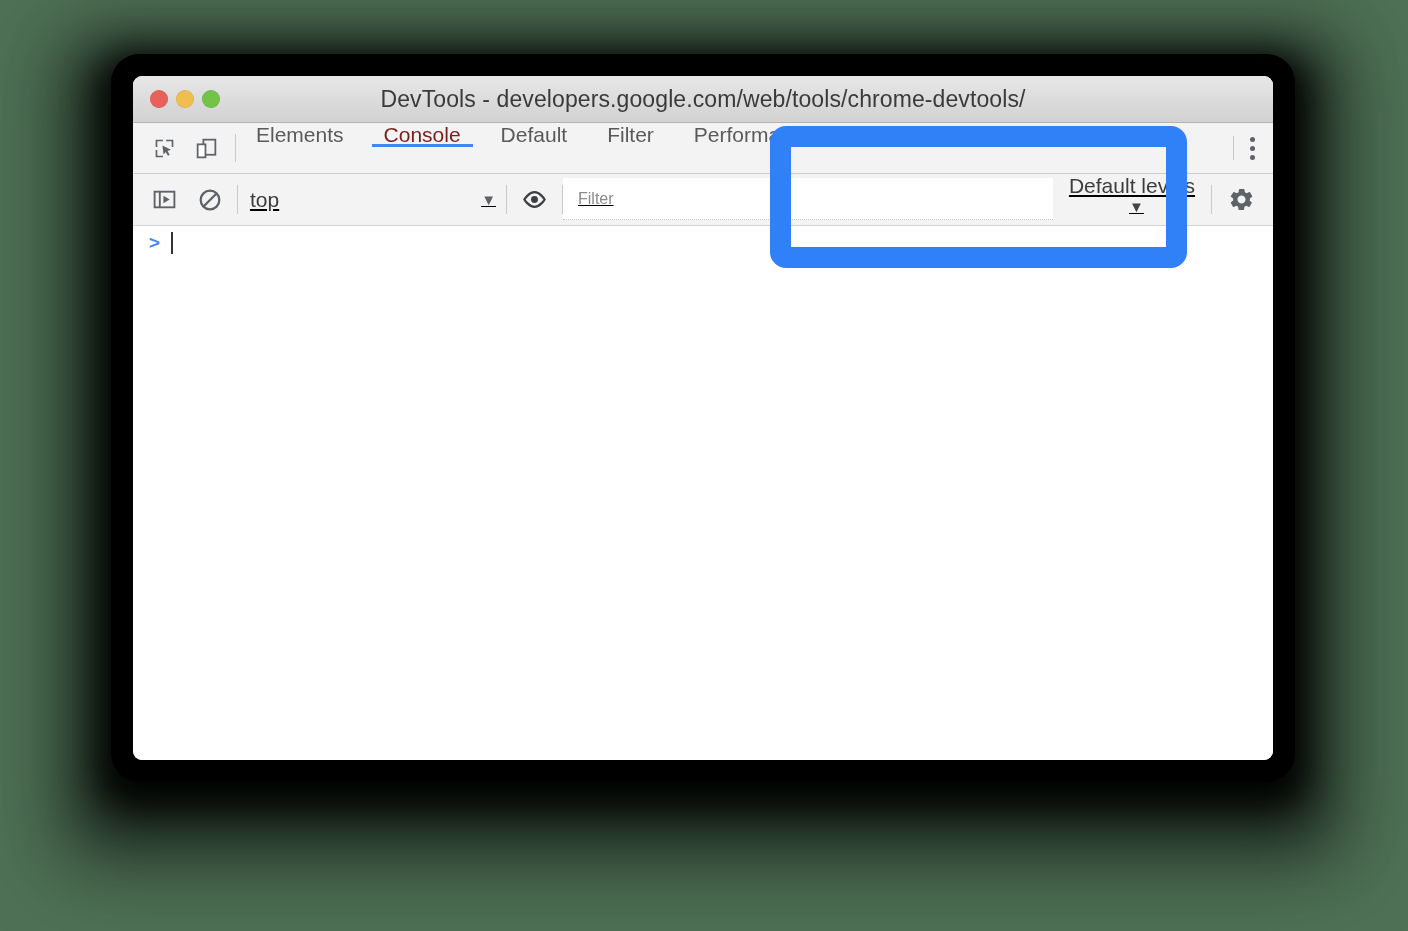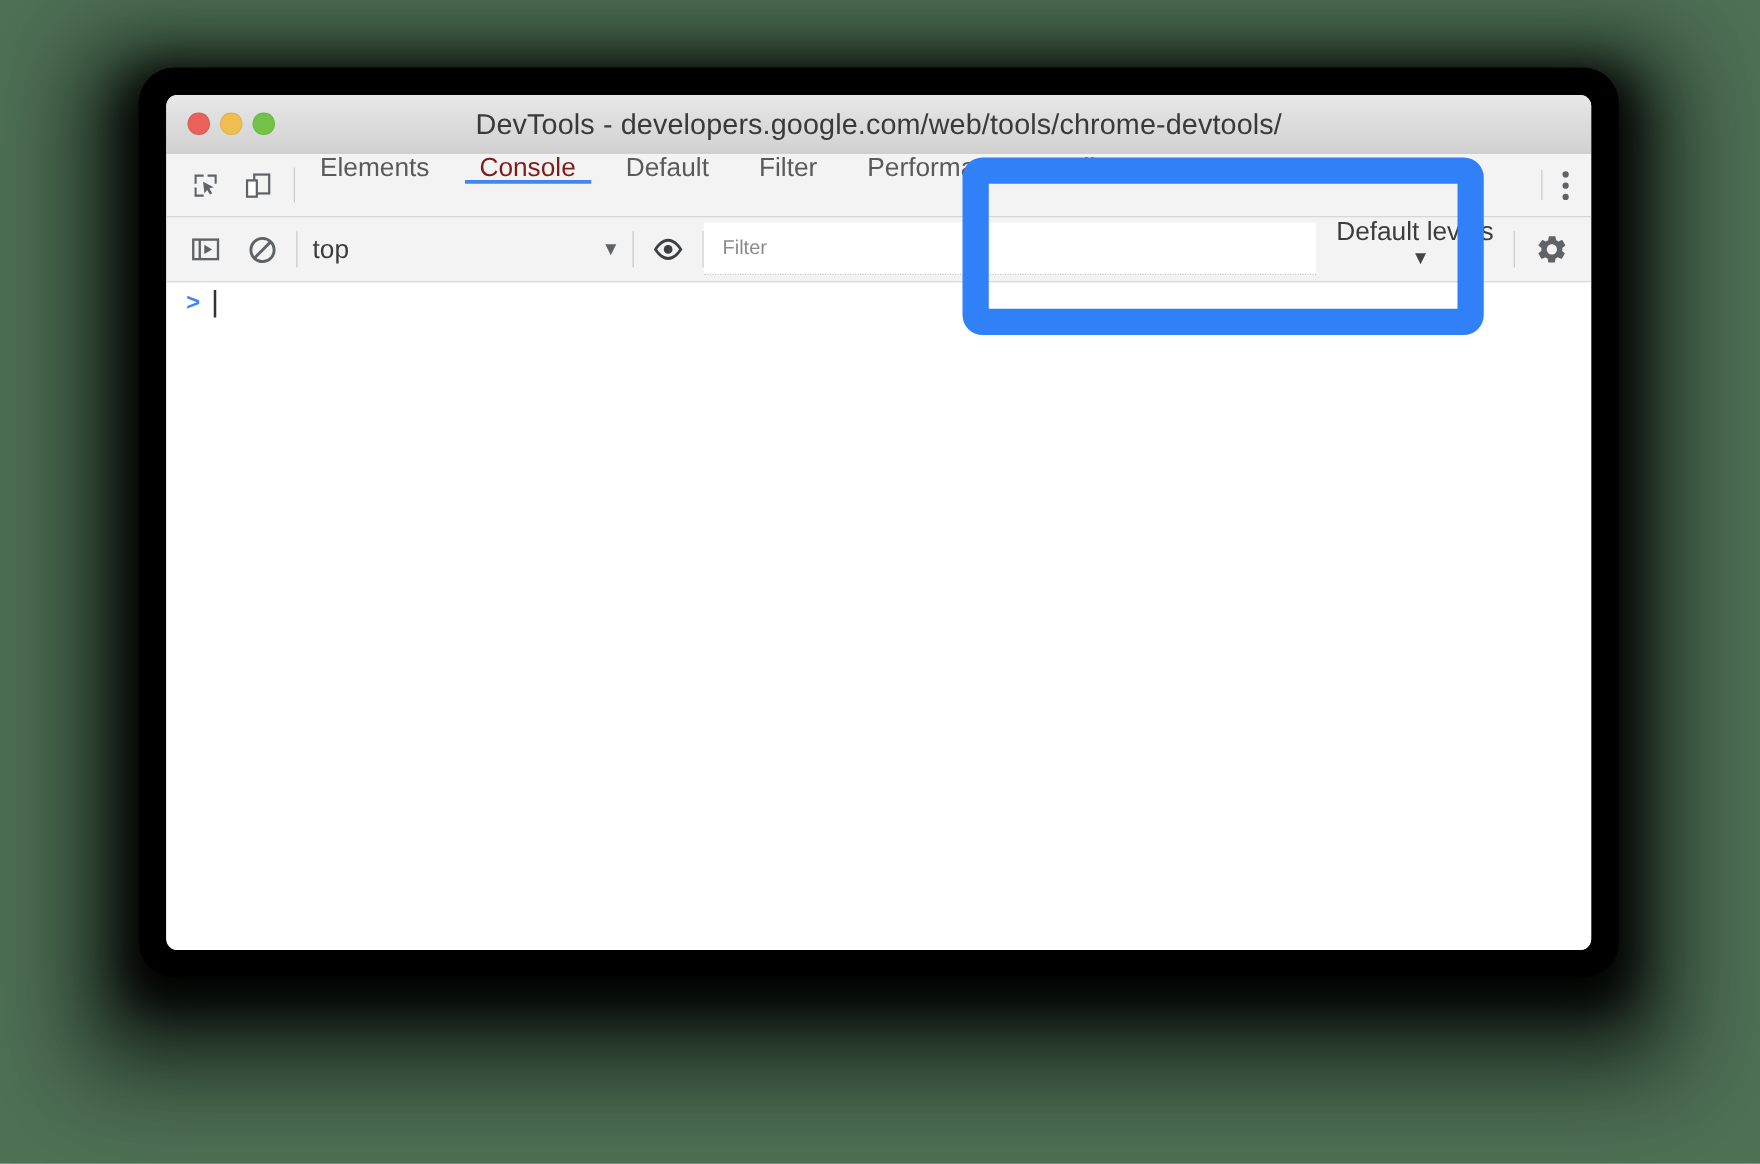--- a/index.html
+++ b/index.html
@@ -169,20 +169,21 @@
 
   
   .filterbar {
     height: 51px;
     flex: 0 0 51px;
     background: #f3f3f3;
     border-bottom: 1px solid #d4d4d4;
     display: flex;
     align-items: stretch;
     position: relative;
+    text-decoration: underline;
   }
   .fb-left {
     display: flex;
     align-items: center;
     gap: 16px;
     padding: 0 12px 0 16px;
   }
   .context-select {
     display: flex;
     align-items: center;

